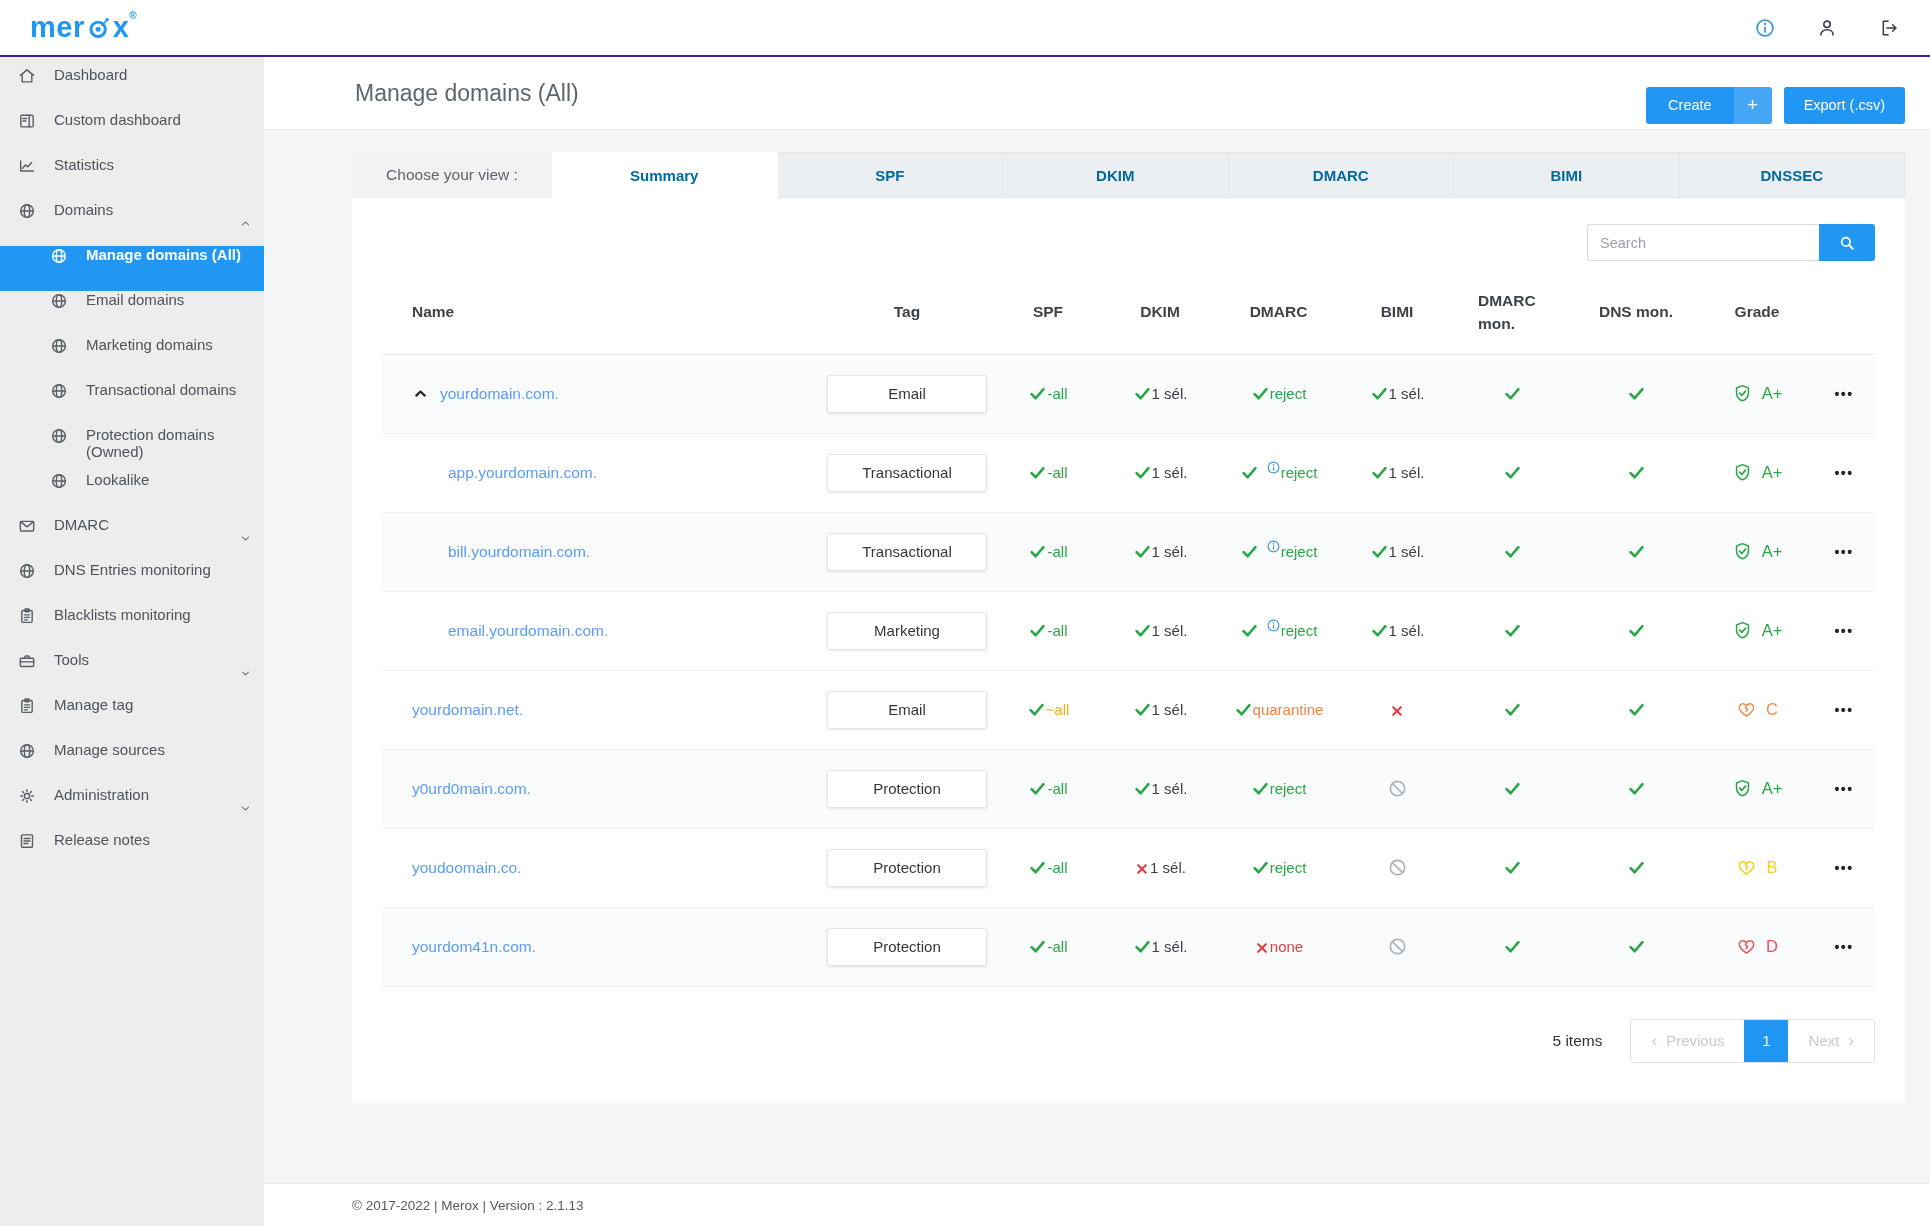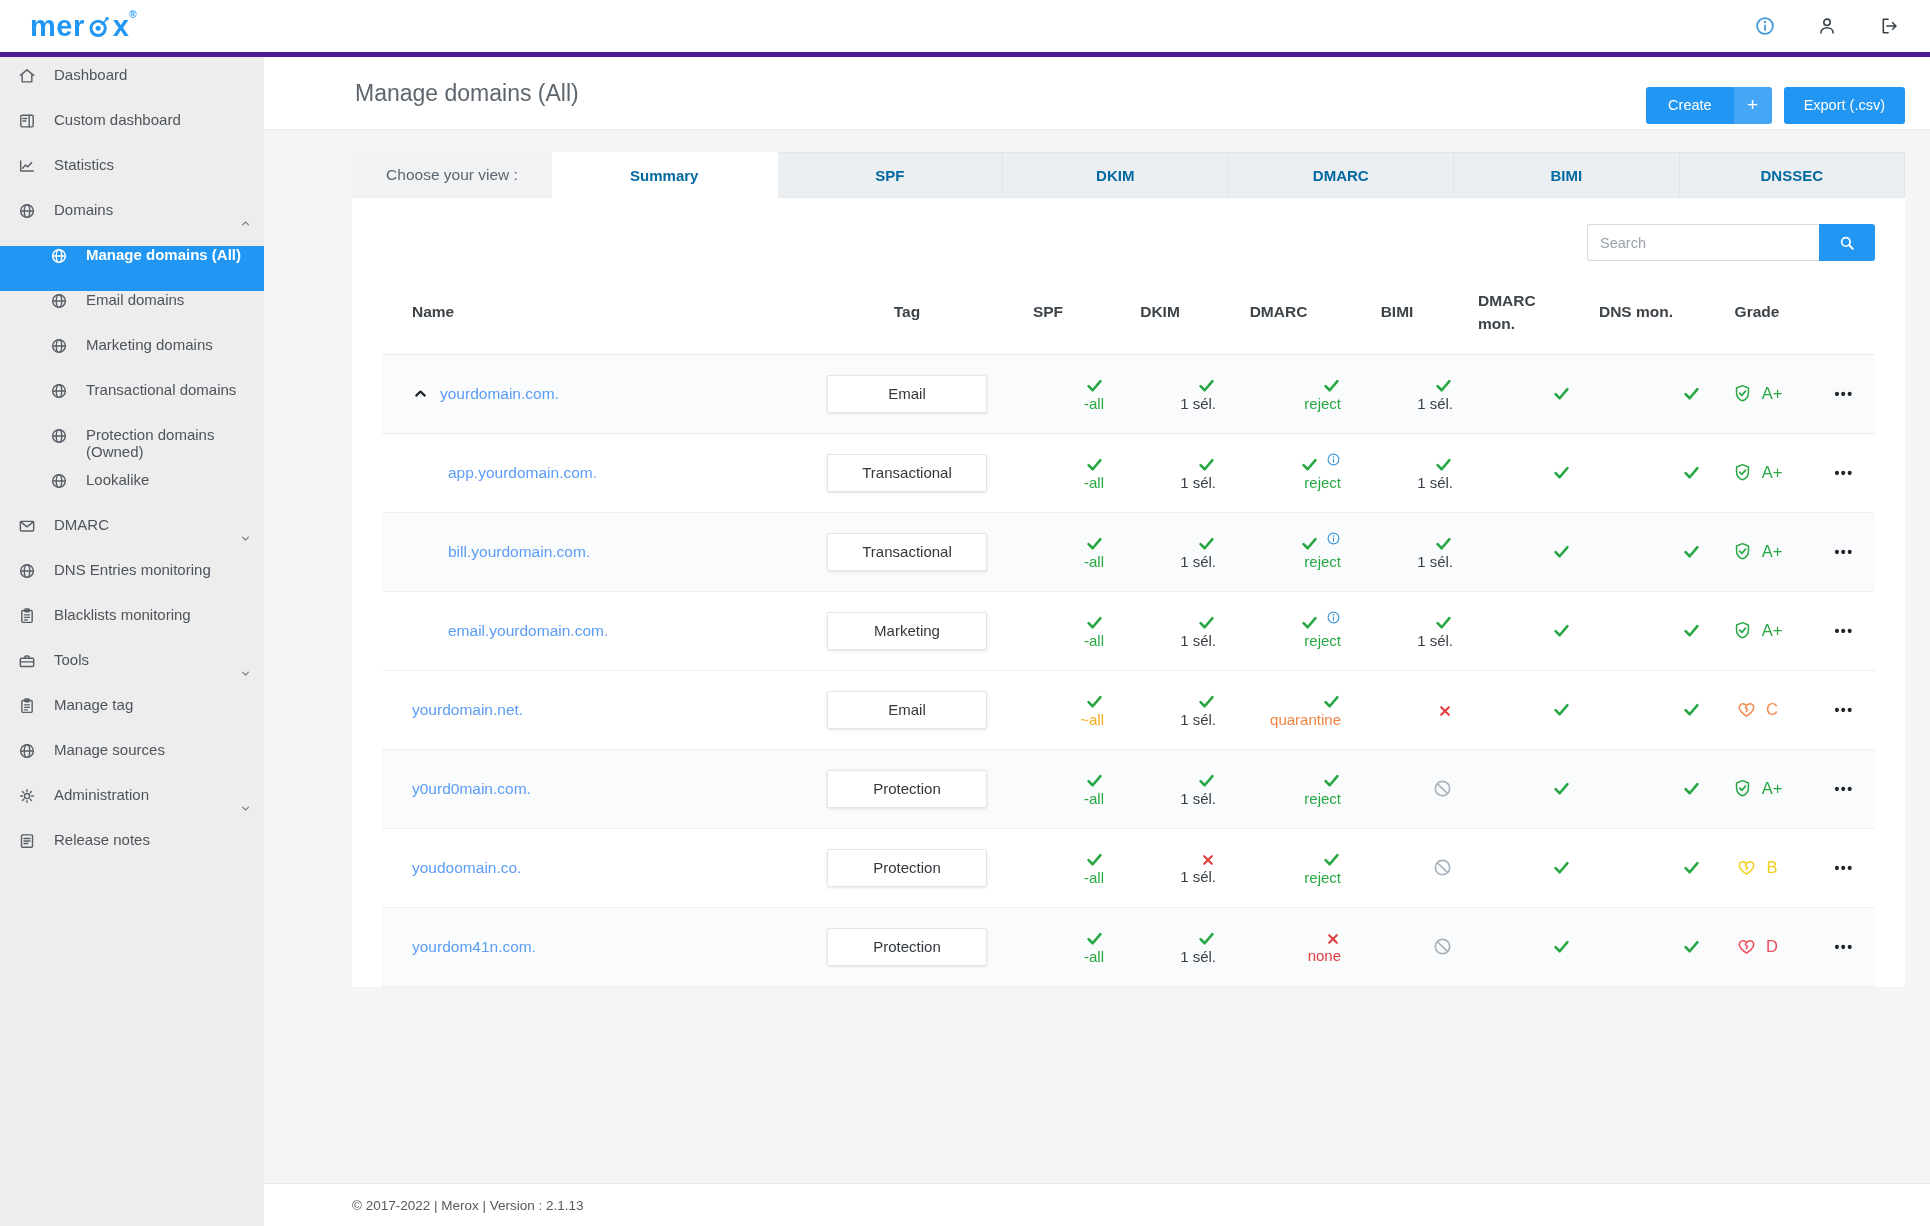--- a/index.html
+++ b/index.html
@@ -1,21 +1,21 @@
 <!DOCTYPE html>
 <html style="--accent: #2196f3; --link: #5b9cf6; --green: #28a745; --red: #e03e41; --orange: #ef8340; --gold: #f0ad1f; --grade-c: #f28b50; --grade-b: #f2cf1f; --grade-d: #ee4f5e; --blocked: #a9b3bc; --info: #3f97d8;"><head>
 <meta charset="utf-8">
 <style>
   * { box-sizing: border-box; margin: 0; padding: 0; }
   html,body { background:#fff; }
   body { font-family: "Liberation Sans", "DejaVu Sans", sans-serif; color:#3a4047; }
   .app { width:1930px; height:1226px; display:flex; flex-direction:column; overflow:hidden; background:#fff; }
 
   
-  .topbar { height:57px; flex:none; background:#fff; border-bottom:5px solid #4c1d95;
+  .topbar { height:57px; flex:none; background:#fff; border-bottom:2px solid #4c1d95;
             display:flex; align-items:center; justify-content:space-between; padding:0 30px; }
   .logo { display:flex; align-items:flex-start; color:var(--accent); font-weight:700; font-size:29px;
           letter-spacing:.5px; cursor:pointer; line-height:1; }
   .logo-o { width:26px; height:26px; display:inline-block; margin:2px 1px 0; }
   .logo-o svg { display:block; width:100%; height:100%; }
   .reg { font-size:10px; margin-top:-2px; }
   .topbar-icons { display:flex; align-items:center; gap:40px; }
   .tb-btn { width:22px; height:22px; background:none; border:none; color:#3a4047; cursor:pointer; padding:0; }
   .tb-btn svg { display:block; width:100%; height:100%; }
   .ti-info { color:var(--info); }
@@ -84,21 +84,21 @@
   .name-cell.lvl1 { padding-left:66px; }
   .expand-btn { width:17px; height:17px; background:none; border:none; padding:0; color:#1d2227; cursor:pointer; flex:none; }
   .expand-btn svg { display:block; width:100%; height:100%; }
   .name-link { color:var(--link); text-decoration:none; cursor:pointer; }
 
   .tag-cell { display:flex; justify-content:center; }
   .tag-box { min-width:160px; height:38px; background:#fff; border:1px solid #e3e5e8; border-radius:2px;
              box-shadow:0 1px 3px rgba(0,0,0,.10); display:flex; align-items:center; justify-content:center;
              font-size:15px; color:#33383d; padding:0 10px; }
 
-  .status { display:flex; flex-direction:column; align-items:flex-end; justify-content:center; }
+  .status { display:flex; flex-direction:row; align-items:center; justify-content:center; }
   .icon-row { display:flex; align-items:flex-start; }
   .status .txt { font-size:15px; }
   .st-green { color:var(--green); } .st-dark { color:#3a4047; } .st-gold { color:var(--gold); }
   .st-orange { color:var(--orange); } .st-red { color:var(--red); }
   .ic-check { width:19px; height:19px; color:var(--green); }
   .ic-cross { width:16px; height:16px; margin-top:2px; color:var(--red); }
   .ic-blocked { width:21px; height:21px; color:var(--blocked); }
   .ic-check svg,.ic-cross svg,.ic-blocked svg,.info-badge svg,.g-icon svg { display:block; width:100%; height:100%; }
   .info-badge { width:15px; height:15px; margin-left:7px; transform:translateY(-3px); color:var(--info); cursor:pointer; }
 
@@ -1060,20 +1060,34 @@
                     </svg>
                   </span>
                   <span class="g-letter">D</span>
                 </div>
                 <div class="menu-cell">
                   <button class="menu-btn">•••</button>
                 </div>
               </div>
             </div>
 
+          <div class="pag-row">
+            <span class="items-count">5 items</span>
+            <div class="pager">
+              <button class="pg prev">
+                <span class="arr">‹</span>
+                <span>Previous</span>
+              </button>
+              <button class="pg page">1</button>
+              <button class="pg next">
+                <span>Next</span>
+                <span class="arr">›</span>
+              </button>
+            </div>
+          </div>
         </section>
       </div>
 
       <footer class="footer">
         <span>© 2017-2022 | Merox | Version : 2.1.13</span>
       </footer>
     </main>
   </div>
 </div>
 

